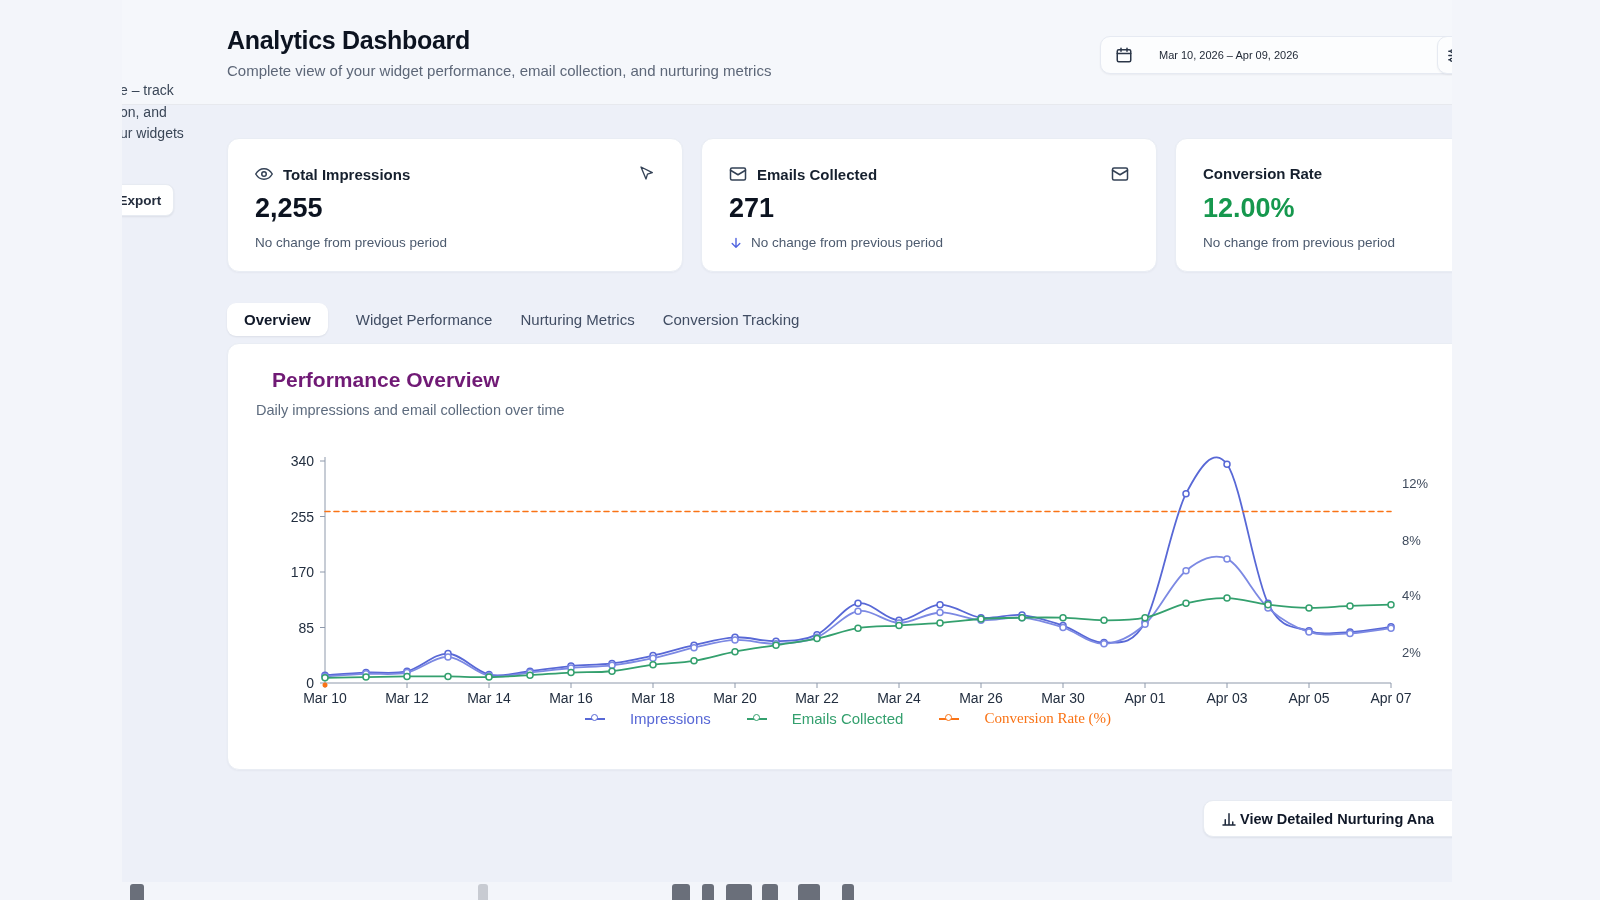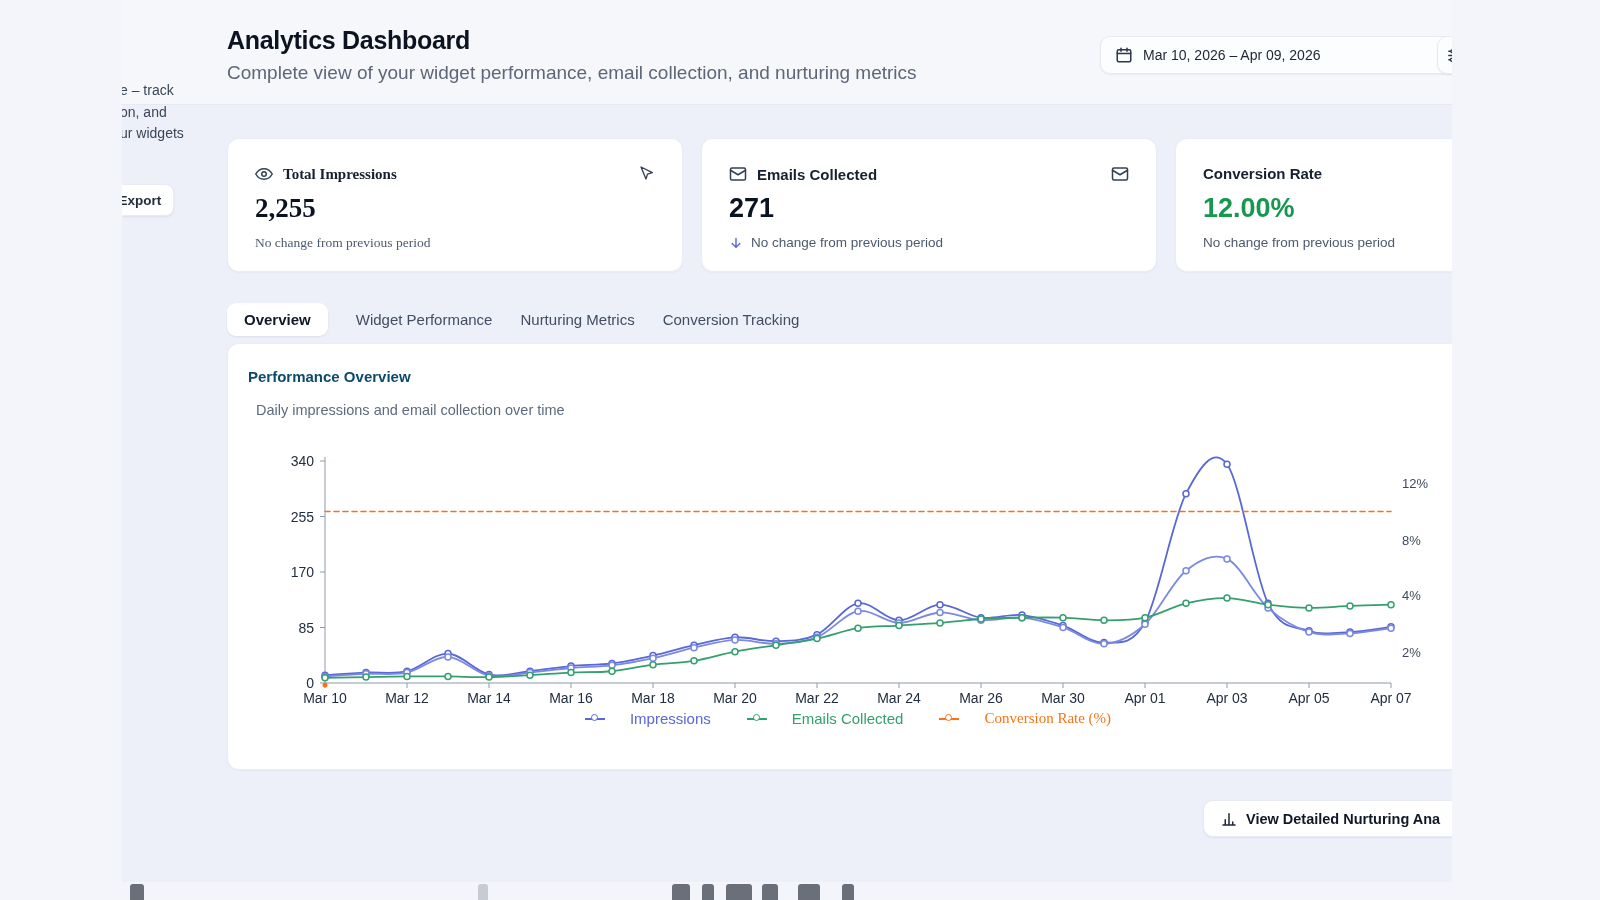--- a/index.html
+++ b/index.html
@@ -9,58 +9,58 @@
   .app { position:absolute; left:122px; top:0; width:1330px; height:882px; background:#edf0f8; overflow:hidden; }
   .header-band { position:absolute; left:0; top:0; width:100%; height:105px;
     background:rgba(255,255,255,0.45); border-bottom:1px solid rgba(15,23,42,0.06); }
 
   .frag { position:absolute; left:-2px; top:80px; font-size:14px; line-height:21.5px; color:#3a4657; }
   .export-btn { position:absolute; left:-16px; top:184px; width:68px; height:32px; background:#fff;
     border:1px solid #e7ebf2; border-radius:8px; box-shadow:0 1px 2px rgba(16,24,40,.08);
     font-family:inherit; font-size:13.5px; font-weight:bold; color:#242d3d; cursor:pointer; }
 
   .page-title { position:absolute; left:105px; top:26px; font-size:25px; font-weight:800; color:#0c1320; letter-spacing:-0.3px; }
-  .page-sub { position:absolute; left:105px; top:62px; font-size:19px; color:#5d6778; }
+  .page-sub { position:absolute; left:105px; top:62px; font-size:15px; color:#5d6778; }
 
   .date-pill { position:absolute; left:978px; top:36px; width:364px; height:38px; display:flex; align-items:center;
-    gap:10px; padding:0 14px; background:#fcfdfe; border:1px solid #e6eaf2; border-radius:10px;
-    box-shadow:0 1px 2px rgba(16,24,40,.05); font-family:inherit; font-size:14px; color:#1d2533; cursor:pointer; }
+    gap:26px; padding:0 14px; background:#fcfdfe; border:1px solid #e6eaf2; border-radius:10px;
+    box-shadow:0 1px 2px rgba(16,24,40,.05); font-family:inherit; font-size:11px; color:#1d2533; cursor:pointer; }
   .partial-btn { position:absolute; left:1315px; top:36px; width:70px; height:38px; background:#fcfdfe;
     border:1px solid #e6eaf2; border-radius:10px; box-shadow:0 1px 2px rgba(16,24,40,.05);
     display:flex; align-items:center; padding:0 8px; cursor:pointer; }
 
   .card { position:absolute; top:138px; width:456px; height:134px; background:#fff; border:1px solid #e9edf4;
     border-radius:12px; box-shadow:0 1px 2px rgba(16,24,40,.04); }
-  .card.c0 { left:105px;font-family:Liberation Serif, serif; } .card.c1 { left:579px; } .card.c2 { left:1053px; }
+  .card.c0 { left:105px; } .card.c1 { left:579px; } .card.c2 { left:1053px; }
   .card-head { position:absolute; left:27px; top:26px; display:flex; align-items:center; gap:10px;
     font-size:15px; font-weight:bold; color:#16202e; }
   .card-right { position:absolute; right:27px; top:26px; }
   .card-value { position:absolute; left:27px; top:54px; font-size:27px; font-weight:800; color:#0c1320; }
   .card-change { position:absolute; left:27px; top:96px; font-size:13.5px; color:#4c5a6e;
     display:flex; align-items:center; gap:8px; }
 
   .tabs { position:absolute; left:105px; top:301px; height:37px; display:flex; align-items:center; gap:28px; }
   .tab { font-size:15px; color:#414d63; cursor:pointer; }
   .tab.active { background:#fff; padding:8px 17px; border-radius:9px; box-shadow:0 1px 2px rgba(16,24,40,.08);
     font-weight:bold; color:#101828; }
 
   .chart-card { position:absolute; left:105px; top:343px; width:1260px; height:427px; background:#fff;
     border:1px solid #e9edf4; border-radius:12px; box-shadow:0 1px 2px rgba(16,24,40,.04); }
-  .chart-title { position:absolute; left:20px; top:24px; font-size:15px; font-weight:800; color:#0c4a6e; }
+  .chart-title { position:absolute; left:44px; top:24px; font-size:21px; font-weight:800; color:#701a75; }
   .chart-sub { position:absolute; left:28px; top:58px; font-size:14.5px; color:#5d6b7e; }
   #perf-chart { position:absolute; left:12px; top:105px; width:1200px; height:262px; }
   #perf-chart text { font-size:14px; fill:#222e3f; }
   #perf-chart text.axr { font-size:13px; fill:#3e4a5c; }
   .legend { position:absolute; left:0; top:366px; width:1240px; display:flex; justify-content:center; gap:36px; }
   .leg-item { display:flex; align-items:center; gap:25px; font-size:15px; cursor:pointer; }
   .lg-line { position:relative; width:20px; height:2px; display:inline-block; }
   .lg-dot { position:absolute; left:6px; top:-4px; width:7px; height:7px; border-radius:50%; background:#fff;
     border:1.8px solid; display:inline-block; }
 
-  .detail-btn { position:absolute; left:1081px; top:800px; height:37px; display:flex; align-items:center; gap:8px;
+  .detail-btn { position:absolute; left:1081px; top:800px; height:37px; display:flex; align-items:center; gap:2px;
     padding:0 16px; width:300px; background:#fff; border:1px solid #e7ebf2; border-radius:10px;
     box-shadow:0 1px 2px rgba(16,24,40,.07); font-family:inherit; font-size:14.5px; font-weight:bold;
     color:#101828; cursor:pointer; white-space:nowrap; }
 
   .blob { position:absolute; top:884px; height:26px; background:#474e5a; border-radius:3px; opacity:.8; }
   .blob.b1 { left:130px; width:14px; } .blob.b2 { left:478px; width:10px; opacity:.25; }
   .blob.b3 { left:672px; width:18px; } .blob.b4 { left:702px; width:12px; }
   .blob.b5 { left:726px; width:26px; } .blob.b6 { left:762px; width:16px; }
   .blob.b7 { left:798px; width:22px; } .blob.b8 { left:842px; width:12px; }
 

